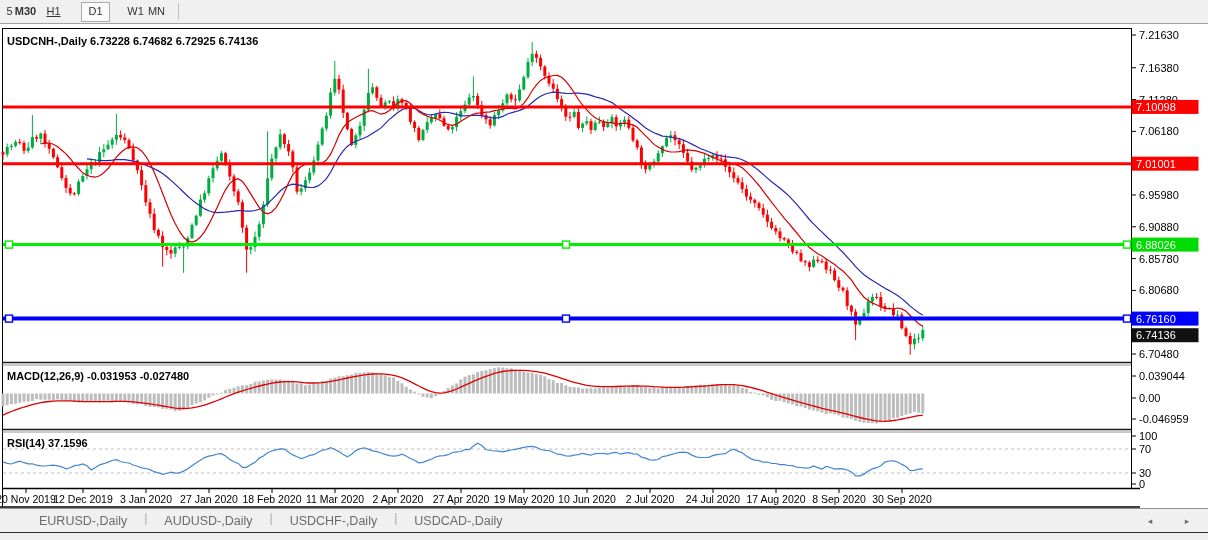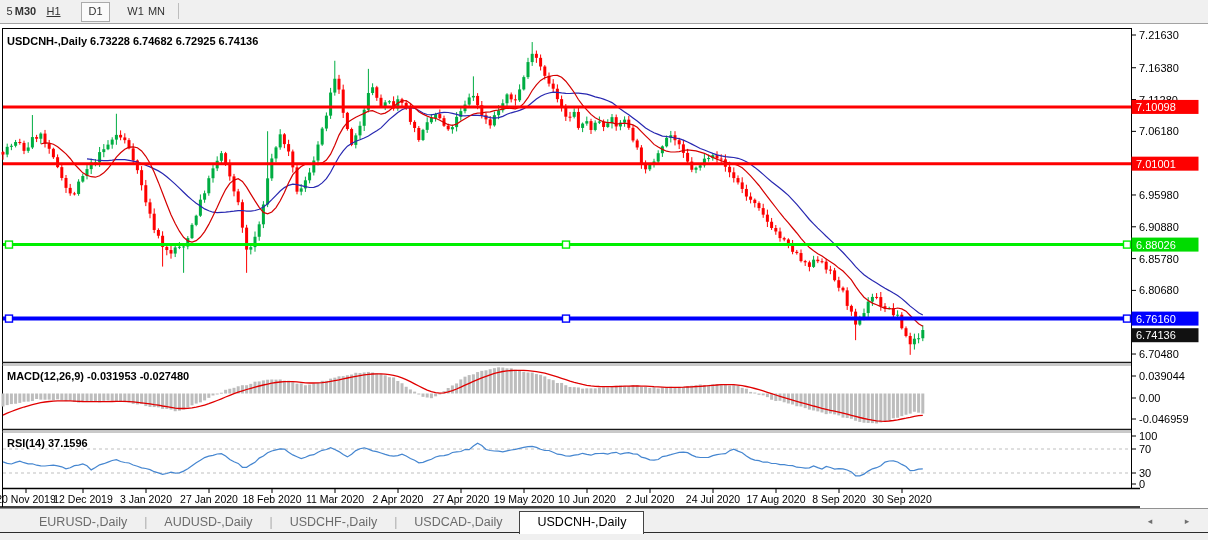--- a/index.html
+++ b/index.html
@@ -11,21 +11,21 @@
   .tfbtn{position:absolute;top:2px;height:18px;line-height:18px;text-align:center;
          font-size:11px;color:#333;cursor:default;}
   .tfbtn.active{background:#fbfbfb;border:1px solid #ababab;line-height:16px;}
   #tf-sep{position:absolute;left:178px;top:3px;width:1px;height:16px;background:#bdbdbd;}
   
   #chart-svg{position:absolute;left:0;top:0;z-index:1;}
   
   #tabbar{position:absolute;left:0;top:508px;width:1208px;height:32px;background:#f0f0f0;
           border-top:1px solid #919191;z-index:5;}
   #tabline{position:absolute;left:0;top:23px;width:1208px;height:1px;background:#2b2b2b;}
-  #tabs{position:absolute;left:22px;top:2px;height:22px;display:flex;align-items:center;}
+  #tabs{position:absolute;left:22px;top:2px;height:22px;display:flex;}
   .tab{height:21px;line-height:21px;padding:0 17px;font-size:12.5px;color:#6b6b6b;
        text-align:center;white-space:nowrap;position:relative;z-index:2;}
   .tab.active{background:#fff;border:1px solid #444;border-bottom:none;color:#000;z-index:6;
               height:22px;line-height:21px;}
   .tabdiv{color:#a9a9a9;font-size:12px;z-index:2;}
   .scrollarrow{position:absolute;top:6px;width:14px;height:12px;font-size:9px;color:#6f6f6f;
                text-align:center;line-height:12px;}
 </style>
 </head>
 <body>
@@ -830,18 +830,17 @@
   <div id="tabbar">
     <div id="tabline"></div>
     <div id="tabs">
         <div class="tab">EURUSD-,Daily</div>
         <span class="tabdiv">|</span>
         <div class="tab">AUDUSD-,Daily</div>
         <span class="tabdiv">|</span>
         <div class="tab">USDCHF-,Daily</div>
         <span class="tabdiv">|</span>
         <div class="tab">USDCAD-,Daily</div>
-        <div class="tab active">USDCNH-,Daily</div>
       </div>
     <div class="scrollarrow" style="left:1143px;">◂</div>
     <div class="scrollarrow" style="left:1180px;">▸</div>
   </div>
 </div>
 
 </body></html>

